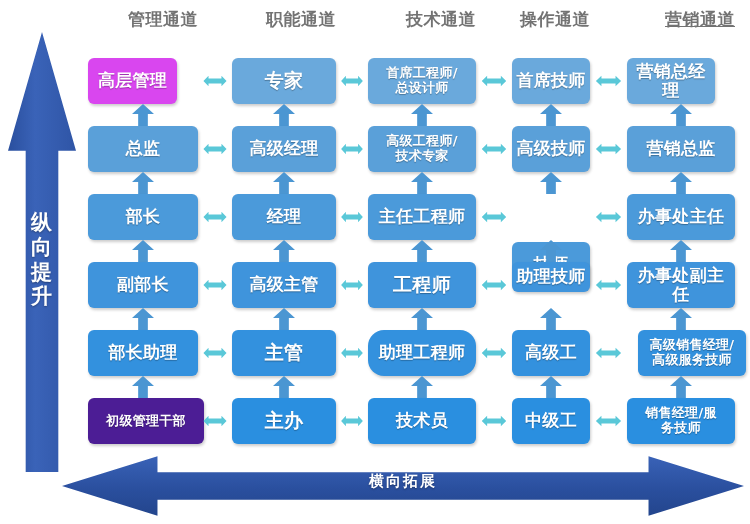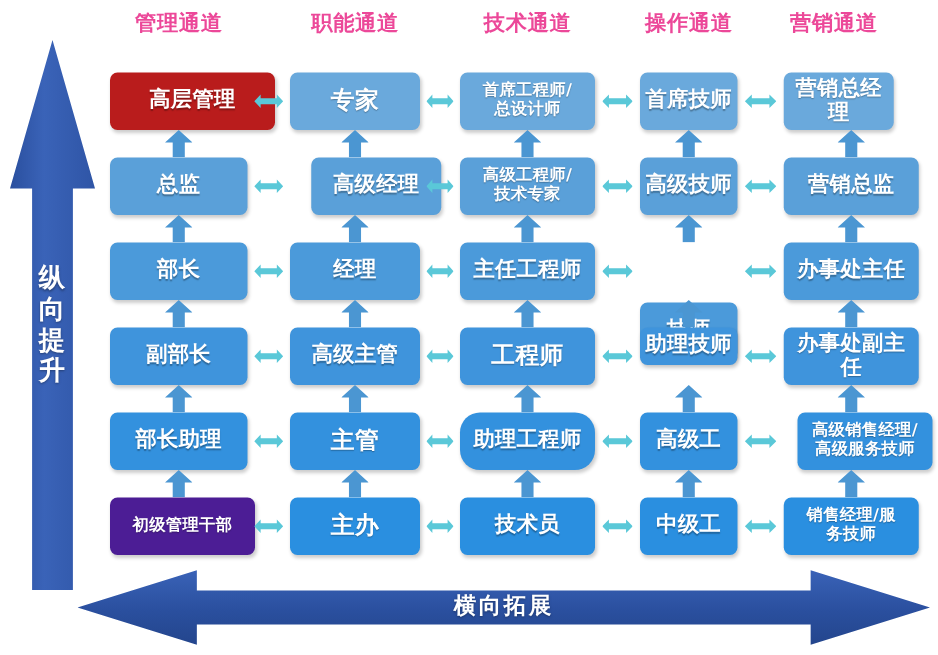--- a/index.html
+++ b/index.html
@@ -21,24 +21,24 @@
     width: 750px;
     height: 524px;
   }
 
   
   .col-header {
     position: absolute;
     top: 6px;
     height: 26px;
     line-height: 26px;
-    text-align: center;
+    text-align: right;
     font-size: 17px;
     font-weight: bold;
-    color: #ec4899;
+    color: #737373;
     letter-spacing: 0.5px;
     white-space: nowrap;
   }
 
   
   .node {
     position: absolute;
     border-radius: 6px;
     box-sizing: border-box;
     display: flex;
@@ -113,21 +113,21 @@
     clip-path: polygon(0% 50%, 14% 2%, 14% 28%, 86% 28%, 86% 2%, 100% 50%, 86% 98%, 86% 72%, 14% 72%, 14% 98%);
     filter: drop-shadow(2px 2px 3px rgba(0,0,0,0.28));
   }
   .h-big-label {
     position: absolute;
     left: 62px;
     top: 472px;
     width: 682px;
     text-align: center;
     color: #ffffff;
-    font-size: 18px;
+    font-size: 15px;
     font-weight: bold;
     letter-spacing: 2px;
     text-shadow: 0 1px 2px rgba(0,0,0,0.35);
     z-index: 3;
   }
 </style>
 </head>
 <body>
 
 <div id="stage">
@@ -138,21 +138,21 @@
       <span>向</span>
       <span>提</span>
       <span>升</span>
     </div>
 
   <div class="h-big-arrow"></div>
   <div class="h-big-label">横向拓展</div>
 
   <div id="generated">
       <div class="col-header" style="left: 88px; width: 110px;">管理通道</div>
-      <div class="node one-line" style="left: 88px; width: 132px; top: 58px; height: 46px; background: #b91c1c;">
+      <div class="node one-line" style="left: 88px; width: 89px; top: 58px; height: 46px; background: #d946ef;">
         <div>
           <span class="txt">高层管理</span>
         </div>
       </div>
       <div class="up-arrow" style="left: 132px; top: 104px;"></div>
       <div class="lr-arrow" style="left: 203.44px; width: 23.12px; top: 74px;"></div>
       <div class="node one-line" style="left: 88px; width: 110px; top: 126px; height: 46px; background: rgb(90, 160, 217);">
         <div>
           <span class="txt">总监</span>
         </div>
@@ -187,21 +187,21 @@
       </div>
       <div class="lr-arrow" style="left: 203.44px; width: 23.12px; top: 414px;"></div>
       <div class="col-header" style="left: 232px; width: 104px;">职能通道</div>
       <div class="node big" style="left: 232px; width: 104px; top: 58px; height: 46px; background: rgb(106, 169, 220);">
         <div>
           <span class="txt">专家</span>
         </div>
       </div>
       <div class="up-arrow" style="left: 273px; top: 104px;"></div>
       <div class="lr-arrow" style="left: 341.12px; width: 21.76px; top: 74px;"></div>
-      <div class="node one-line" style="left: 249px; width: 104px; top: 126px; height: 46px; background: rgb(90, 160, 217);">
+      <div class="node one-line" style="left: 232px; width: 104px; top: 126px; height: 46px; background: rgb(90, 160, 217);">
         <div>
           <span class="txt">高级经理</span>
         </div>
       </div>
       <div class="up-arrow" style="left: 273px; top: 172px;"></div>
       <div class="lr-arrow" style="left: 341.12px; width: 21.76px; top: 142px;"></div>
       <div class="node one-line" style="left: 232px; width: 104px; top: 194px; height: 46px; background: rgb(75, 154, 218);">
         <div>
           <span class="txt">经理</span>
         </div>
@@ -307,21 +307,21 @@
         </div>
       </div>
       <div class="up-arrow" style="left: 540px; top: 376px;"></div>
       <div class="lr-arrow" style="left: 595.92px; width: 25.16px; top: 346px;"></div>
       <div class="node one-line" style="left: 512px; width: 78px; top: 398px; height: 46px; background: rgb(42, 143, 224);">
         <div>
           <span class="txt">中级工</span>
         </div>
       </div>
       <div class="lr-arrow" style="left: 595.92px; width: 25.16px; top: 414px;"></div>
-      <div class="col-header" style="left: 613px; width: 108px;">营销通道</div>
+      <div class="col-header" style="left: 627px; width: 108px; text-decoration: underline;">营销通道</div>
       <div class="node one-line" style="left: 627px; width: 88px; top: 58px; height: 46px; background: rgb(106, 169, 220);">
         <div>
           <span class="txt">营销总经理</span>
         </div>
       </div>
       <div class="up-arrow" style="left: 670px; top: 104px;"></div>
       <div class="node one-line" style="left: 627px; width: 108px; top: 126px; height: 46px; background: rgb(90, 160, 217);">
         <div>
           <span class="txt">营销总监</span>
         </div>

